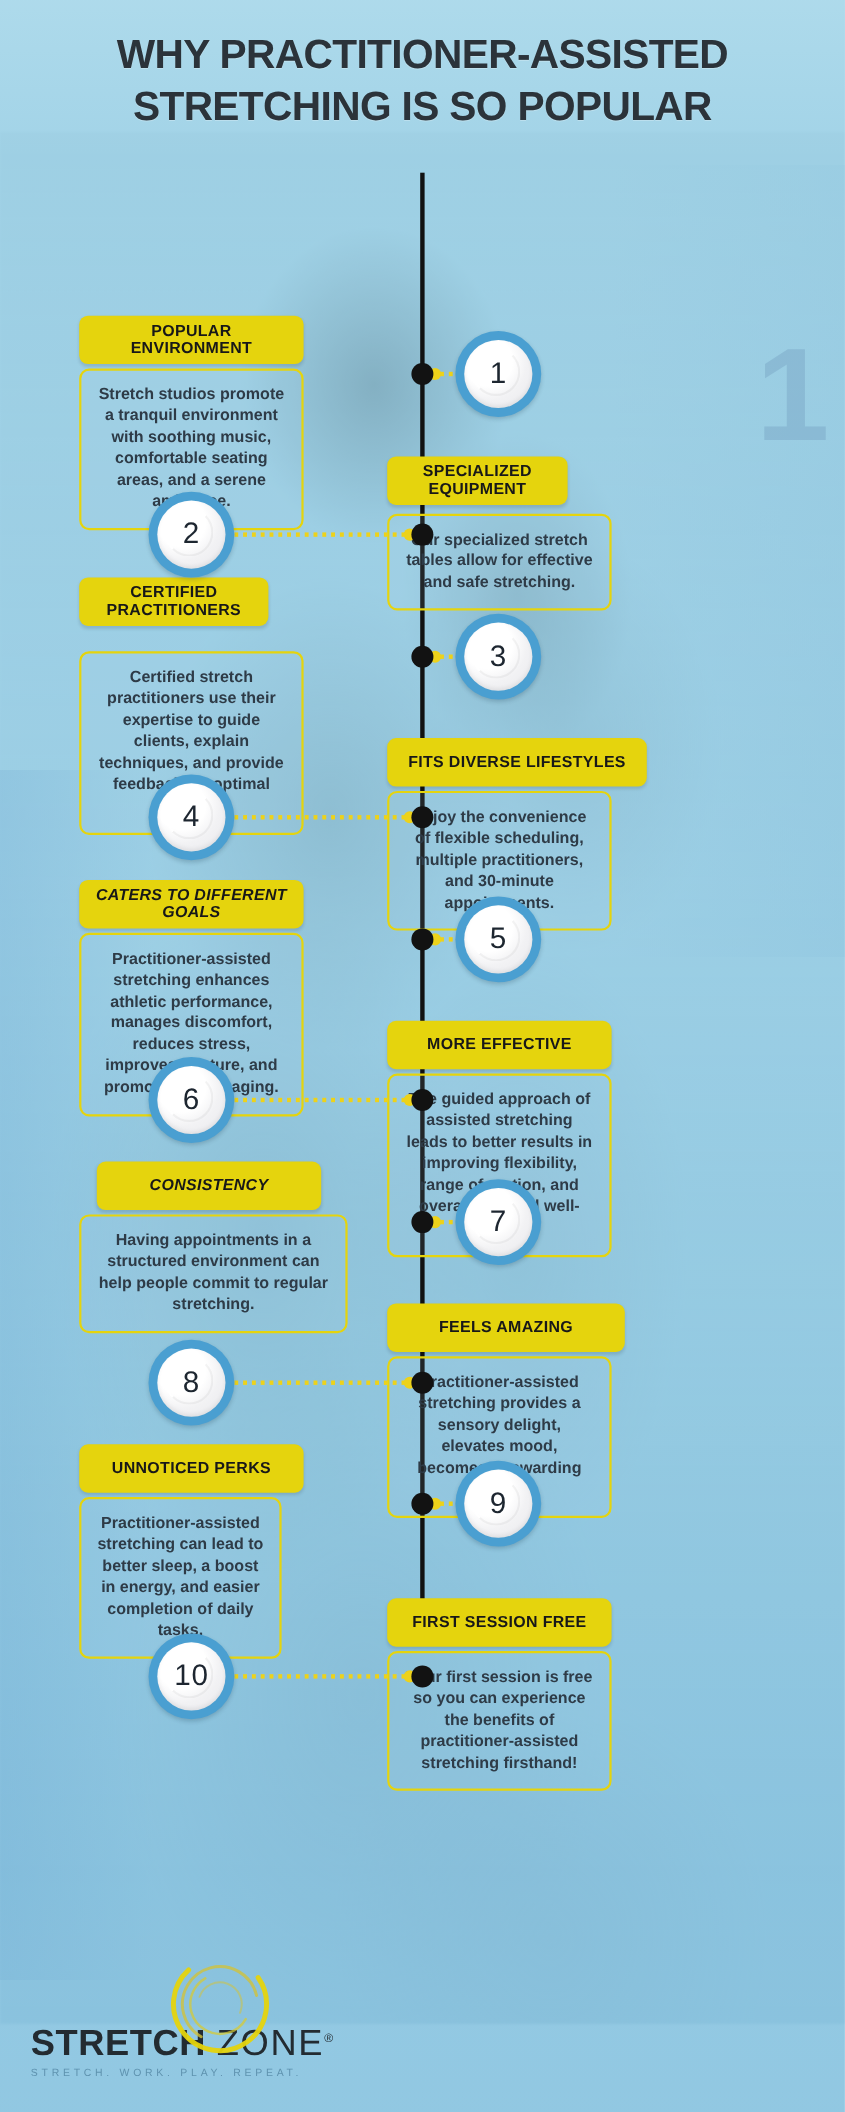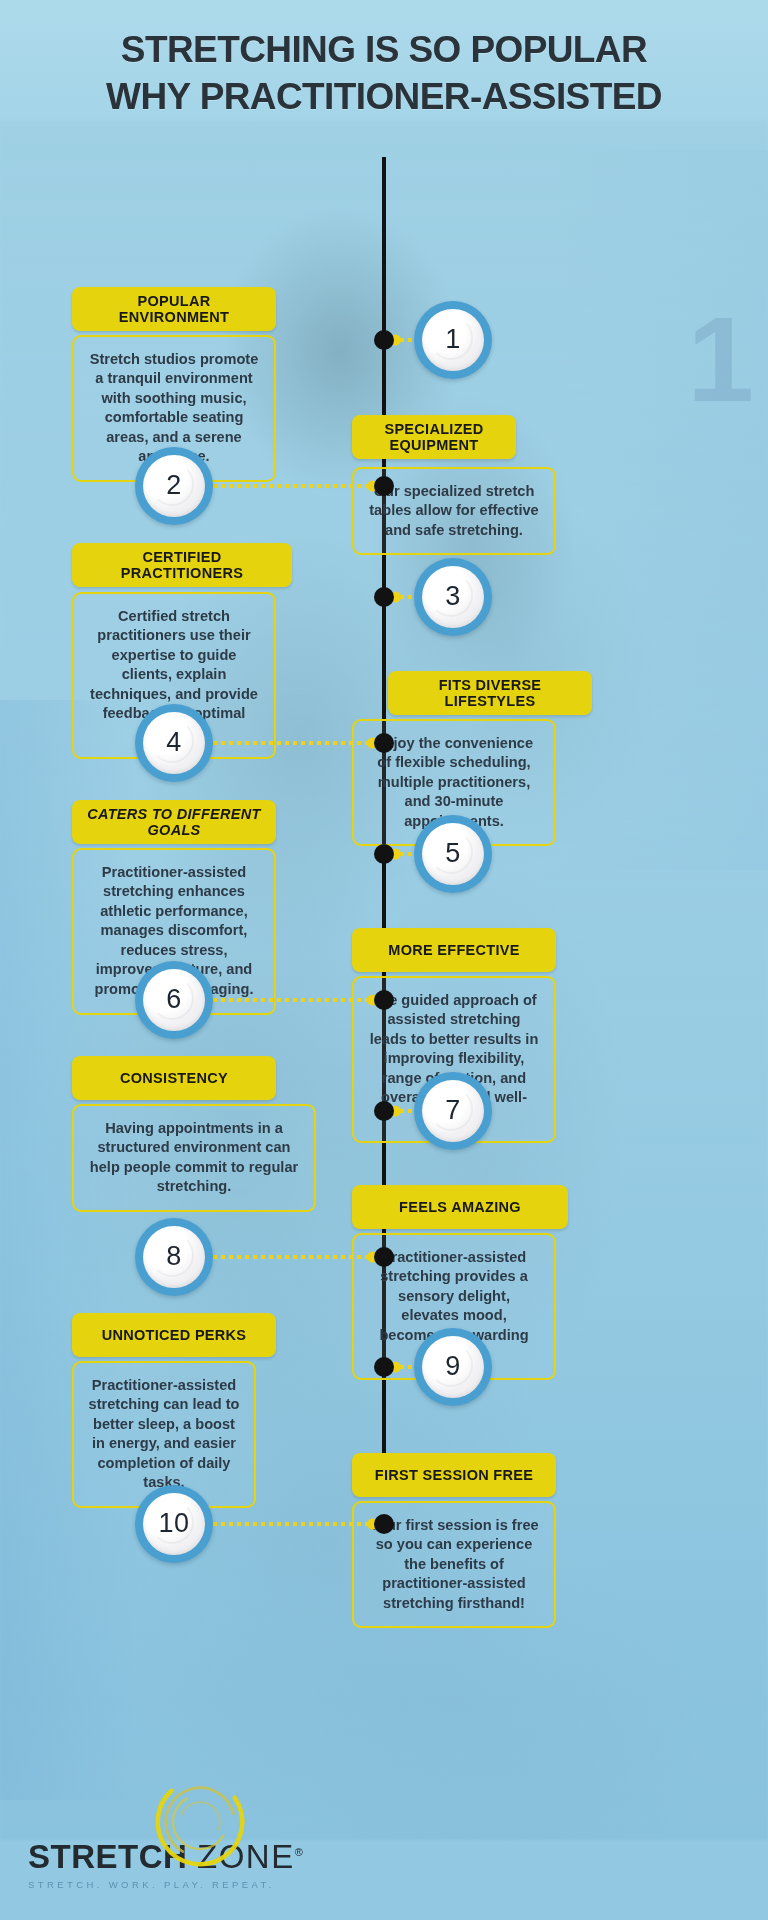--- a/index.html
+++ b/index.html
@@ -261,22 +261,22 @@
 
 <div class="bg-wrap">
   <div class="bg-photo"></div>
   <div class="bg-col-left"></div>
   <div class="bg-col-right"></div>
   <div class="bg-tint"></div>
   <div class="bg-bigdigit">1</div>
 </div>
 
 <div class="title">
+  <div>WHY PRACTITIONER-ASSISTED</div>
   <div>STRETCHING IS SO POPULAR</div>
-  <div>WHY PRACTITIONER-ASSISTED</div>
 </div>
 
 <div class="timeline-axis"></div>
 
 <div class="stage" id="stage">
     <div class="axis-dot" style="top: 219px;"></div>
     <div class="connector to-right" style="left: 392px; width: 22px; top: 219px;">
       <span class="cap"></span>
     </div>
     <div class="badge" style="left: 414px; top: 180px;">
@@ -299,32 +299,32 @@
     <div class="desc" style="left: 352px; top: 346px; width: 204px; min-height: 74px;">Our specialized stretch tables allow for effective and safe stretching.</div>
     <div class="axis-dot" style="top: 476px;"></div>
     <div class="connector to-right" style="left: 392px; width: 22px; top: 476px;">
       <span class="cap"></span>
     </div>
     <div class="badge" style="left: 414px; top: 437px;">
       <div class="badge-inner">
         <span class="badge-num">3</span>
       </div>
     </div>
-    <div class="heading" style="left: 72px; top: 422px; width: 220px;">CERTIFIED PRACTITIONERS</div>
+    <div class="heading" style="left: 72px; top: 404px; width: 172px;">CERTIFIED PRACTITIONERS</div>
     <div class="desc" style="left: 72px; top: 471px; width: 204px; min-height: 92px;">Certified stretch practitioners use their expertise to guide clients, explain techniques, and provide feedback for optimal results.</div>
     <div class="axis-dot" style="top: 622px;"></div>
     <div class="connector to-left" style="left: 213px; width: 163px; top: 622px;">
       <span class="cap"></span>
     </div>
     <div class="badge" style="left: 135px; top: 583px;">
       <div class="badge-inner">
         <span class="badge-num">4</span>
       </div>
     </div>
-    <div class="heading" style="left: 352px; top: 550px; width: 204px; margin-left: 36px;">FITS DIVERSE LIFESTYLES</div>
+    <div class="heading" style="left: 352px; top: 550px; width: 236px;">FITS DIVERSE LIFESTYLES</div>
     <div class="desc" style="left: 352px; top: 598px; width: 204px; min-height: 82px;">Enjoy the convenience of flexible scheduling, multiple practitioners, and 30-minute appointments.</div>
     <div class="axis-dot" style="top: 733px;"></div>
     <div class="connector to-right" style="left: 392px; width: 22px; top: 733px;">
       <span class="cap"></span>
     </div>
     <div class="badge" style="left: 414px; top: 694px;">
       <div class="badge-inner">
         <span class="badge-num">5</span>
       </div>
     </div>
@@ -343,21 +343,21 @@
     <div class="desc" style="left: 352px; top: 855px; width: 204px; min-height: 94px;">The guided approach of assisted stretching leads to better results in improving flexibility, range of motion, and overall physical well-being.</div>
     <div class="axis-dot" style="top: 990px;"></div>
     <div class="connector to-right" style="left: 392px; width: 22px; top: 990px;">
       <span class="cap"></span>
     </div>
     <div class="badge" style="left: 414px; top: 951px;">
       <div class="badge-inner">
         <span class="badge-num">7</span>
       </div>
     </div>
-    <div class="heading" style="left: 72px; top: 935px; width: 204px;">CONSISTENCY</div>
+    <div class="heading" style="left: 88px; top: 935px; width: 204px; font-style: italic;">CONSISTENCY</div>
     <div class="desc" style="left: 72px; top: 983px; width: 244px; min-height: 82px;">Having appointments in a structured environment can help people commit to regular stretching.</div>
     <div class="axis-dot" style="top: 1136px;"></div>
     <div class="connector to-left" style="left: 213px; width: 163px; top: 1136px;">
       <span class="cap"></span>
     </div>
     <div class="badge" style="left: 135px; top: 1097px;">
       <div class="badge-inner">
         <span class="badge-num">8</span>
       </div>
     </div>

